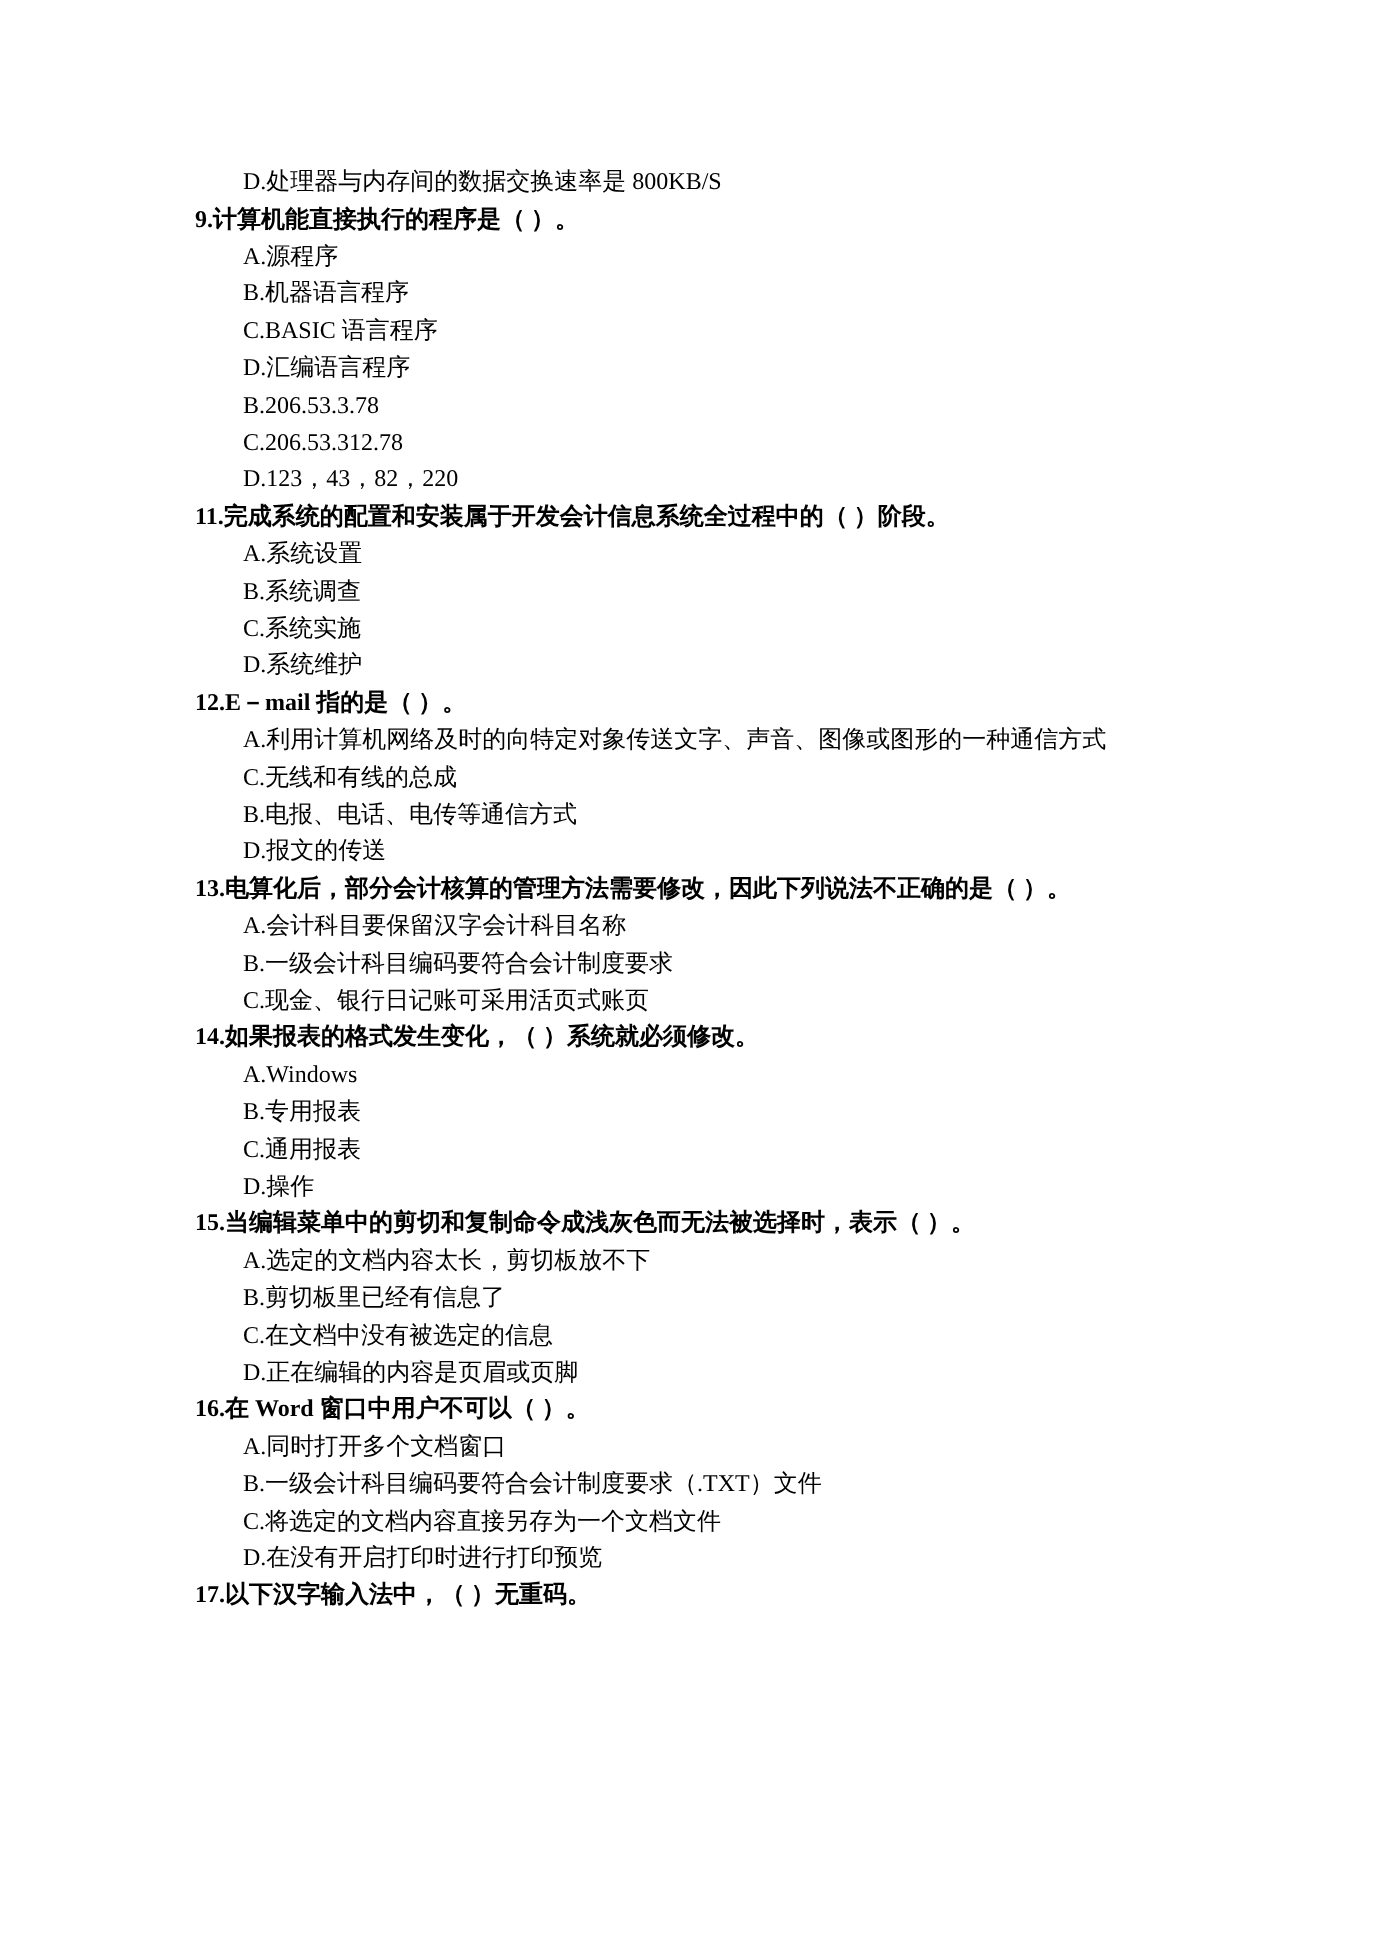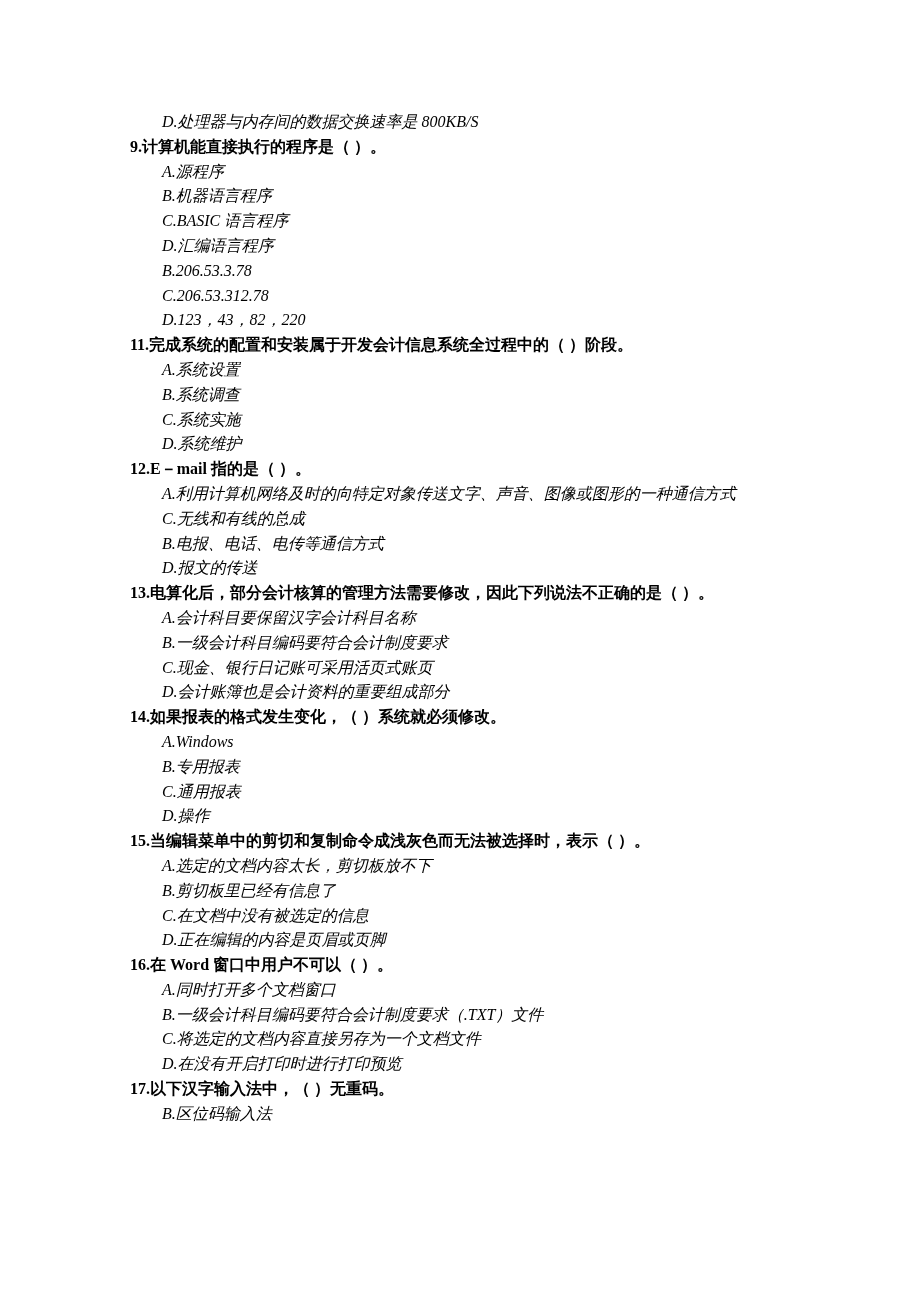--- a/index.html
+++ b/index.html
@@ -14,21 +14,20 @@
       box-sizing: border-box;
     }
     .q-text {
       margin: 0;
       text-indent: 0;
       font-weight: bold;
     }
     .option {
       margin: 0;
       padding-left: 2em;
-      font-style: italic;
     }
   </style>
 </head>
 <body>
 
 <div id="content">
     <p class="option">D.处理器与内存间的数据交换速率是 800KB/S</p>
     <p class="q-text">9.计算机能直接执行的程序是（ ）。</p>
     <p class="option">A.源程序</p>
     <p class="option">B.机器语言程序</p>
@@ -44,31 +43,29 @@
     <p class="option">D.系统维护</p>
     <p class="q-text">12.E－mail 指的是（ ）。</p>
     <p class="option">A.利用计算机网络及时的向特定对象传送文字、声音、图像或图形的一种通信方式</p>
     <p class="option">C.无线和有线的总成</p>
     <p class="option">B.电报、电话、电传等通信方式</p>
     <p class="option">D.报文的传送</p>
     <p class="q-text">13.电算化后，部分会计核算的管理方法需要修改，因此下列说法不正确的是（ ）。</p>
     <p class="option">A.会计科目要保留汉字会计科目名称</p>
     <p class="option">B.一级会计科目编码要符合会计制度要求</p>
     <p class="option">C.现金、银行日记账可采用活页式账页</p>
-    <p class="option">D.会计账簿也是会计资料的重要组成部分</p>
     <p class="q-text">14.如果报表的格式发生变化，（ ）系统就必须修改。</p>
     <p class="option">A.Windows</p>
     <p class="option">B.专用报表</p>
     <p class="option">C.通用报表</p>
     <p class="option">D.操作</p>
     <p class="q-text">15.当编辑菜单中的剪切和复制命令成浅灰色而无法被选择时，表示（ ）。</p>
     <p class="option">A.选定的文档内容太长，剪切板放不下</p>
     <p class="option">B.剪切板里已经有信息了</p>
     <p class="option">C.在文档中没有被选定的信息</p>
     <p class="option">D.正在编辑的内容是页眉或页脚</p>
     <p class="q-text">16.在 Word 窗口中用户不可以（ ）。</p>
     <p class="option">A.同时打开多个文档窗口</p>
     <p class="option">B.一级会计科目编码要符合会计制度要求（.TXT）文件</p>
     <p class="option">C.将选定的文档内容直接另存为一个文档文件</p>
     <p class="option">D.在没有开启打印时进行打印预览</p>
     <p class="q-text">17.以下汉字输入法中，（ ）无重码。</p>
-    <p class="option">B.区位码输入法</p>
   </div>
 
 </body></html>

